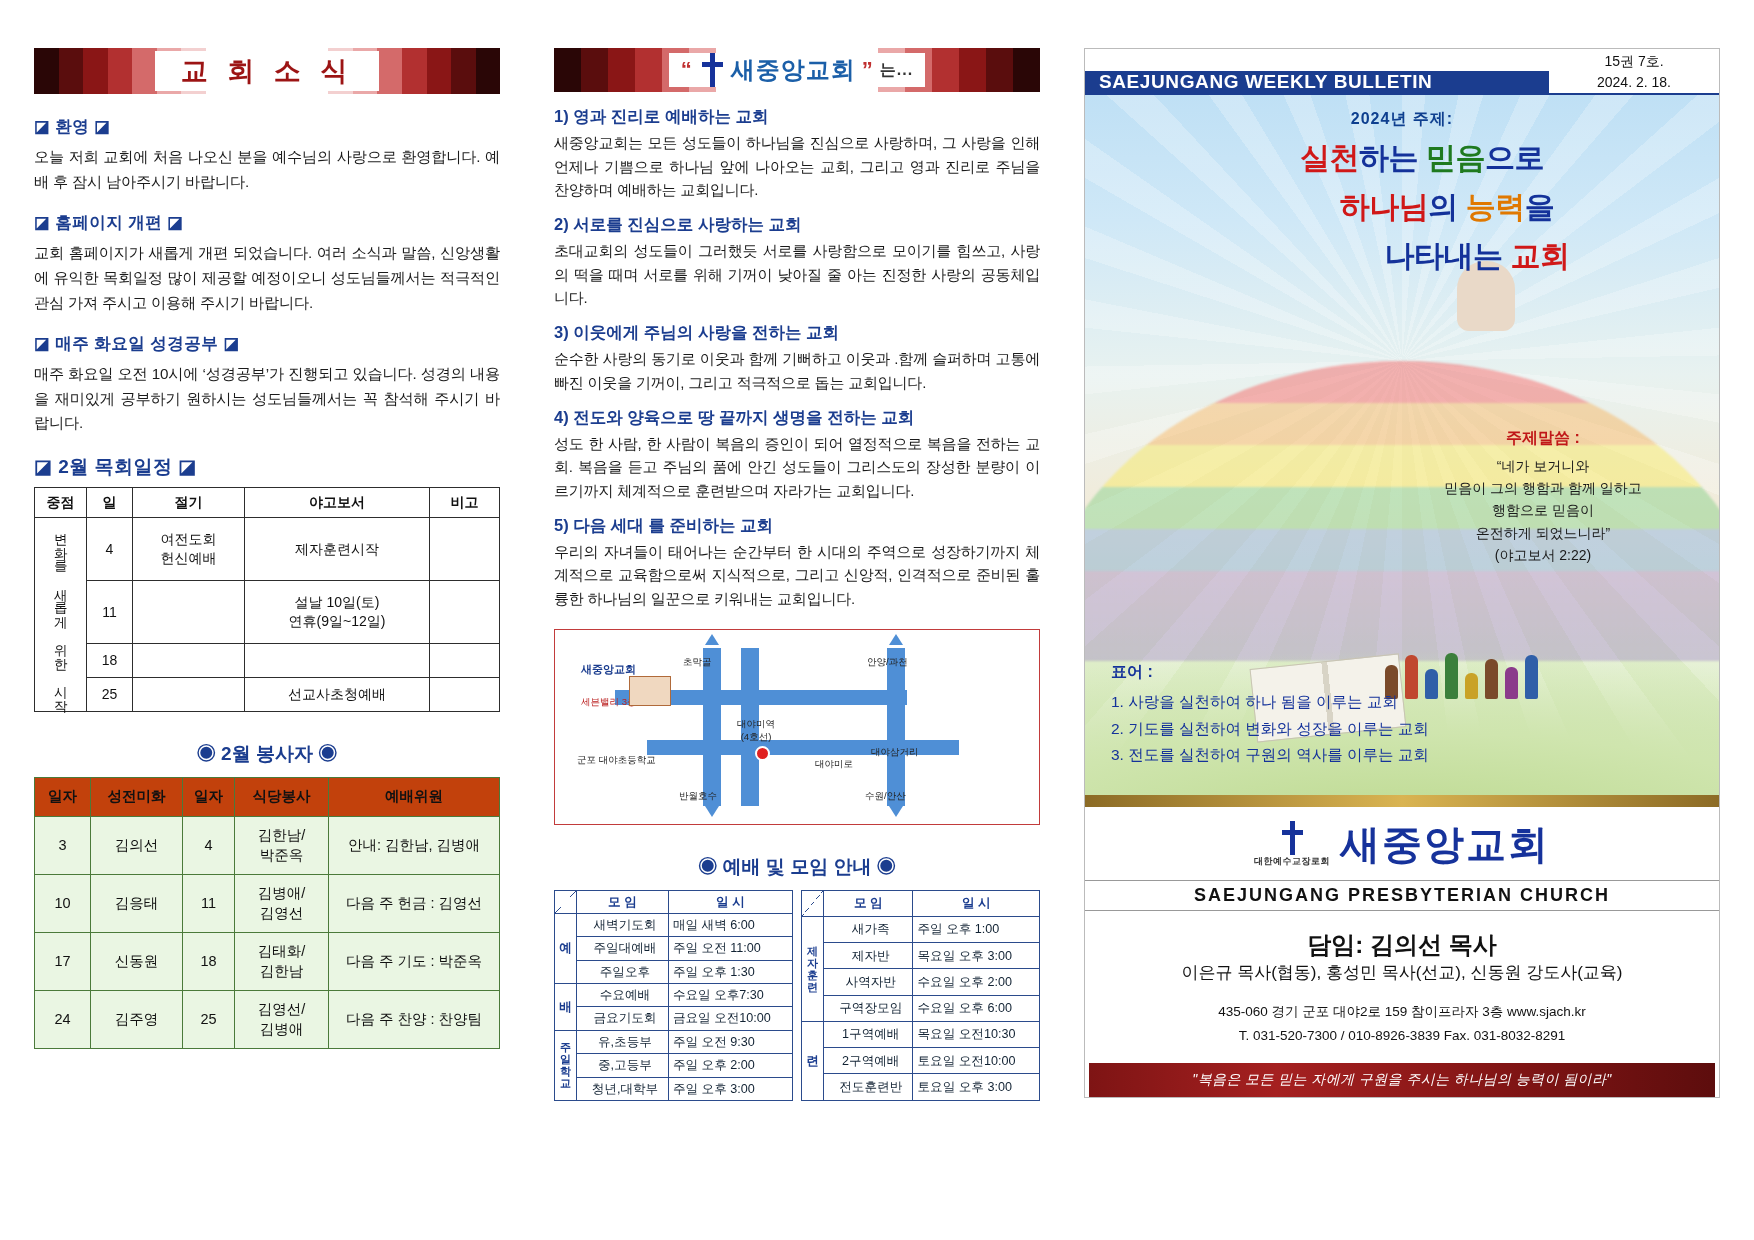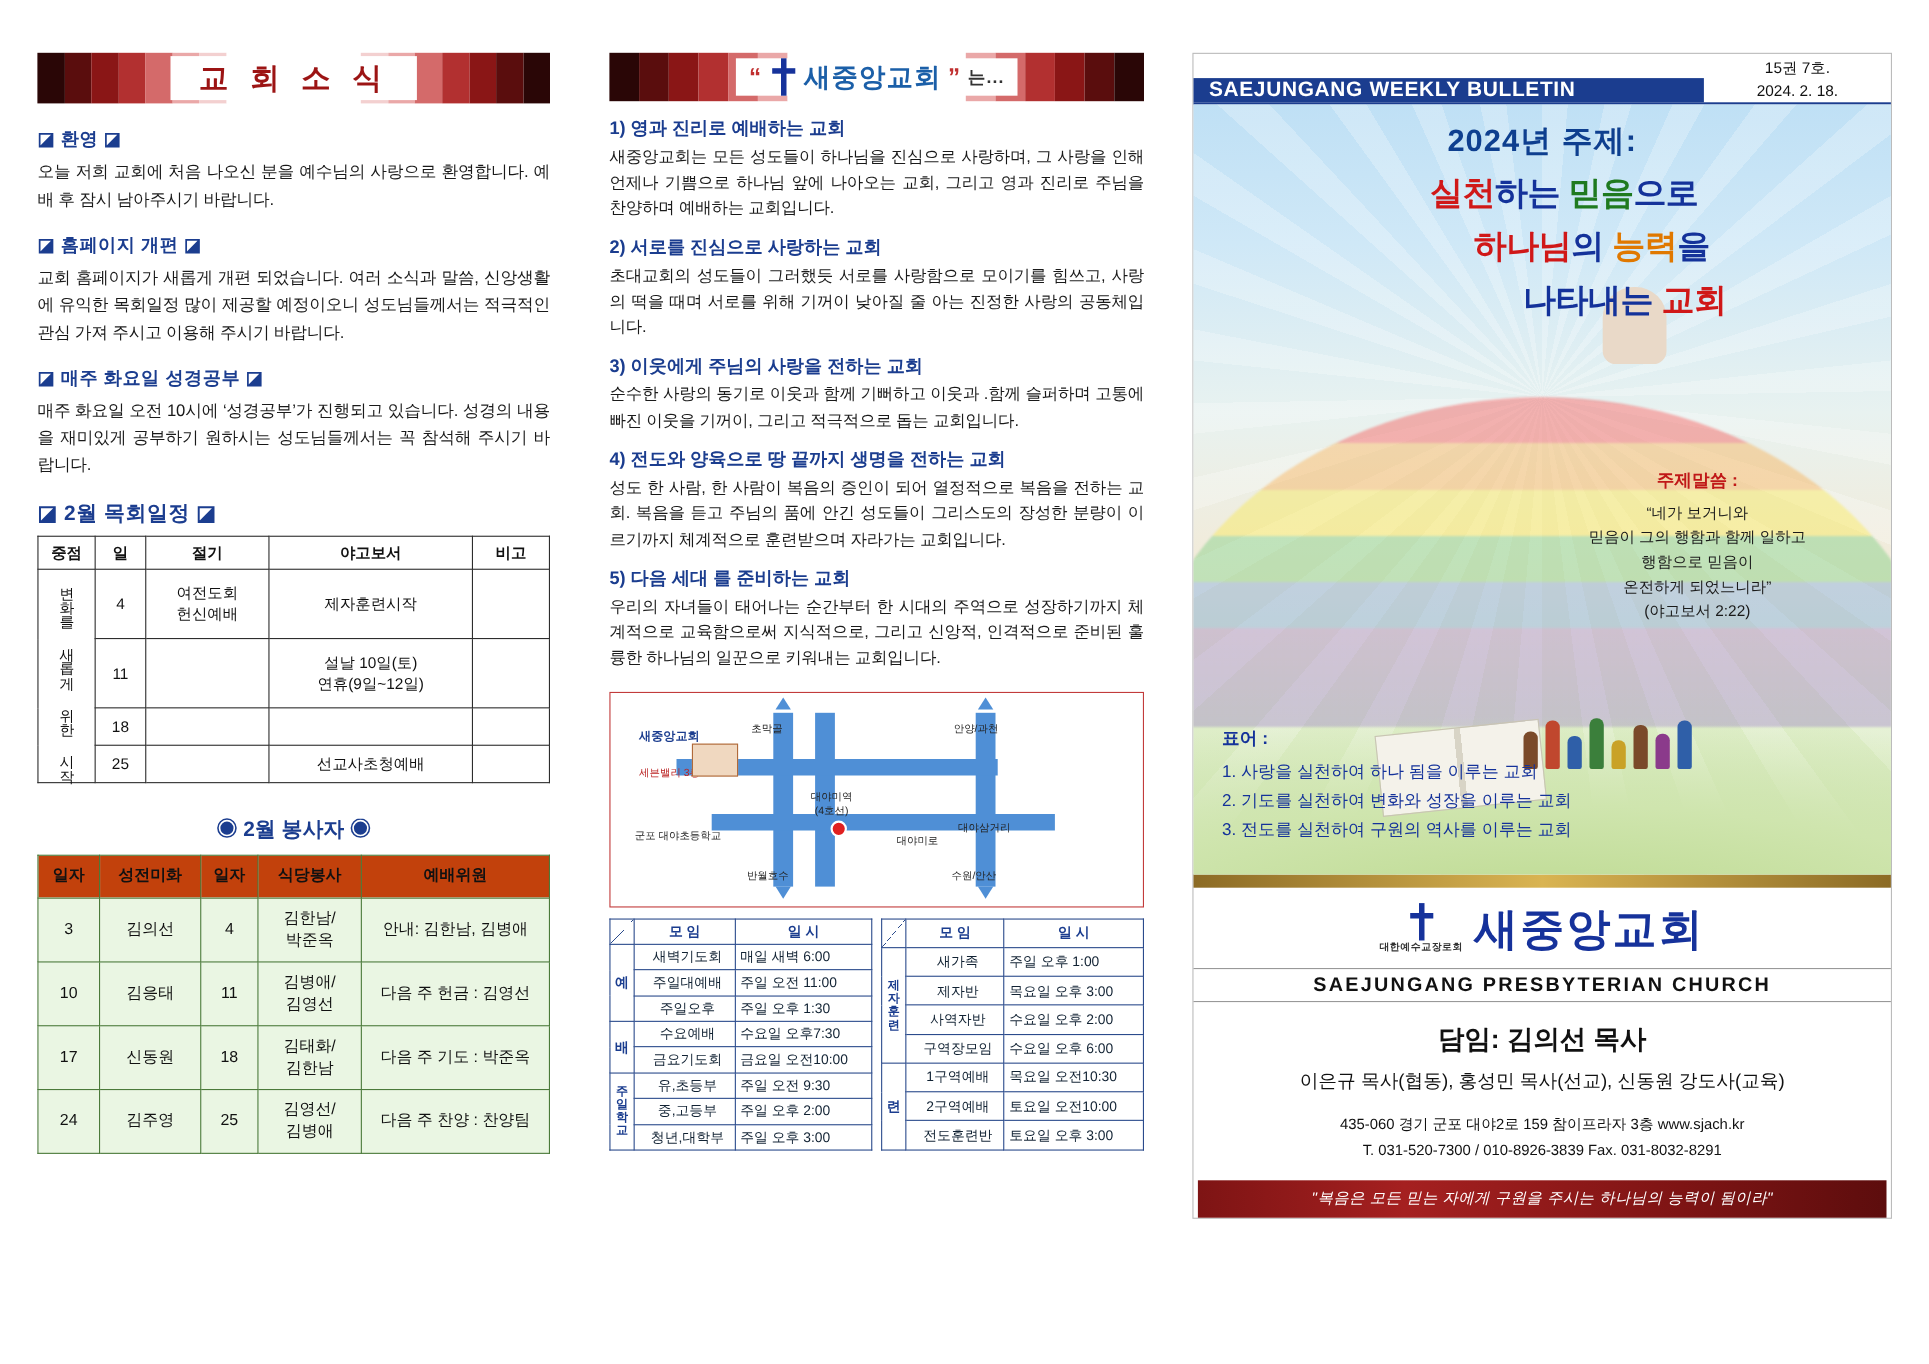--- a/index.html
+++ b/index.html
@@ -186,21 +186,21 @@
     border-radius:50% 50% 0 0 / 100% 100% 0 0;
     background:
       linear-gradient(to bottom,
       rgba(255,0,0,.28) 0 14%, rgba(255,140,0,.28) 14% 28%, rgba(255,230,0,.28) 28% 42%,
       rgba(60,190,80,.28) 42% 56%, rgba(60,130,220,.28) 56% 70%, rgba(120,70,200,.26) 70% 100%);
     filter:blur(1px);
   }
   .year-theme {
     position:relative; text-align:center; padding-top:14px;
   }
-  .year-theme .yt1 { font-size:28px; font-weight:bold; color:#0e3f8f; letter-spacing:1px; }
+  .year-theme .yt1 { font-size:16px; font-weight:bold; color:#0e3f8f; letter-spacing:1px; }
   .yt-line { font-size:30px; font-weight:bold; margin-top:8px; letter-spacing:-0.5px; }
   .yt-line .r { color:#d01818; }
   .yt-line .b { color:#14329a; }
   .yt-line .g { color:#1f7a1f; }
   .yt-line .o { color:#e07800; }
   .yt2 { margin-left:40px; }
   .yt3 { margin-left:90px; }
   .yt4 { margin-left:150px; }
 
   .verse {
@@ -240,21 +240,21 @@
   .cover-brand .kr {
     font-size:40px; font-weight:bold; color:#16329b; letter-spacing:2px;
     display:inline-flex; align-items:center; gap:10px;
   }
   .cover-brand .sub { font-size:9px; color:#333; letter-spacing:0.5px; }
   .cover-brand .en {
     font-size:18px; font-weight:bold; letter-spacing:2px; color:#111; margin-top:8px;
     border-top:1px solid #999; border-bottom:1px solid #999; padding:4px 0; display:block;
   }
   .pastor { text-align:center; font-size:24px; font-weight:bold; margin-top:14px; }
-  .staff { text-align:center; font-size:17px; margin-top:10px; }
+  .staff { text-align:center; font-size:17px; }
   .addr { text-align:center; font-size:13.5px; margin-top:16px; line-height:1.8; }
   .footer-ribbon {
     margin:14px 4px 0 4px; height:34px;
     background:linear-gradient(to right,#7e1414,#a52020 30%, #7e1414 70%, #5d0d0d);
     color:#fff; font-size:14px; display:flex; align-items:center; justify-content:center;
     font-style:italic; letter-spacing:0.4px;
   }
   .cross { display:inline-block; width:26px; height:34px; position:relative; }
   .cross::before { content:""; position:absolute; left:11px; top:0; width:5px; height:34px; background:#16329b; }
   .cross::after  { content:""; position:absolute; left:3px; top:9px; width:21px; height:5px; background:#16329b; }
@@ -465,20 +465,21 @@
 (4호선)</div>
 
       <div class="map-label" style="left:128px; top:26px;">초막골</div>
       <div class="map-label" style="left:312px; top:26px;">안양/과천</div>
       <div class="map-label" style="left:260px; top:128px;">대야미로</div>
       <div class="map-label" style="left:316px; top:116px;">대야삼거리</div>
       <div class="map-label" style="left:124px; top:160px;">반월호수</div>
       <div class="map-label" style="left:310px; top:160px;">수원/안산</div>
     </div>
 
+    <div class="center-head">◉  예배 및 모임 안내  ◉</div>
 
     <div class="wt-wrap">
       <table class="wt">
         <tbody>
             <tr>
           <td class="slash-cell" style="width:22px"></td>
           <th>모 임</th>
           <th>일 시</th>
         </tr>
         <tr>

